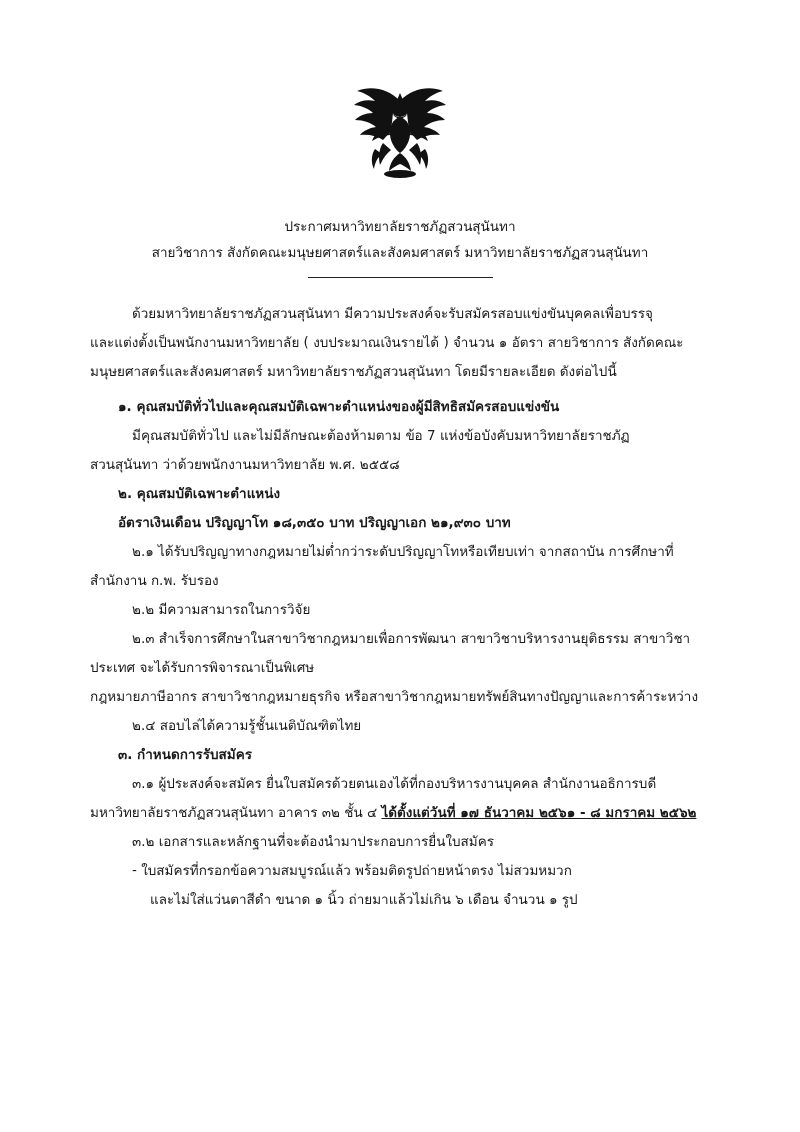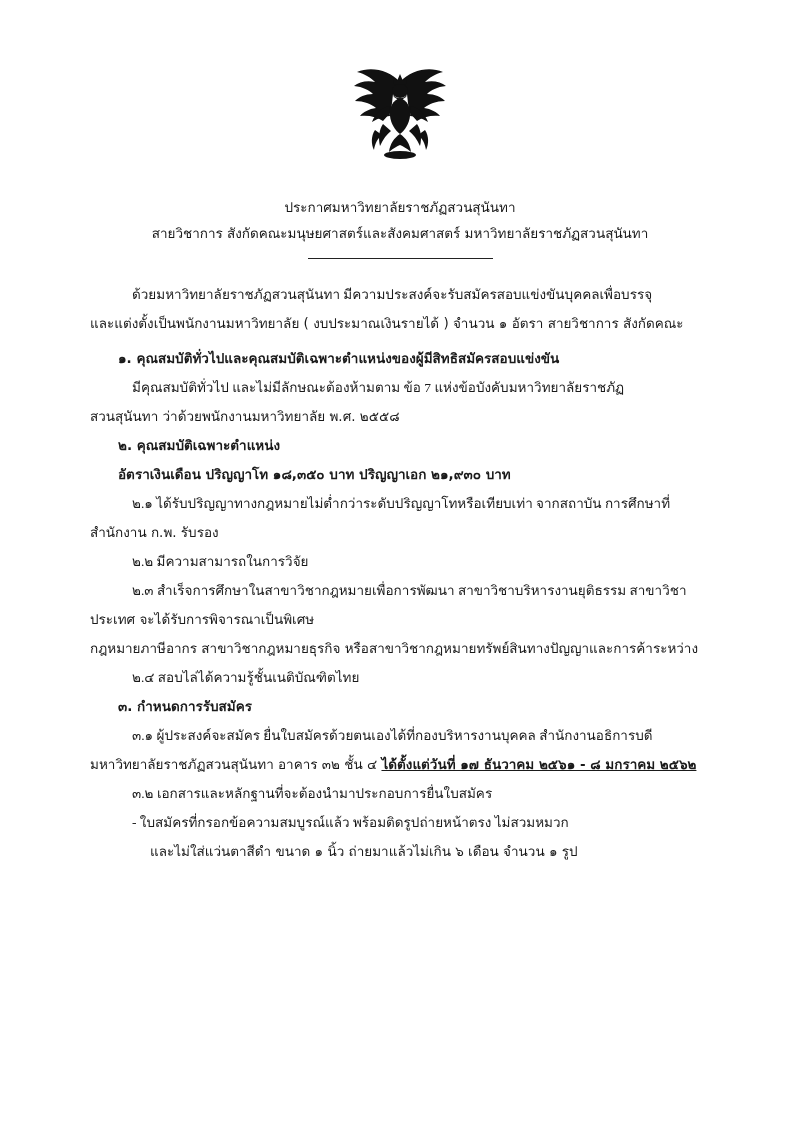--- a/index.html
+++ b/index.html
@@ -11,21 +11,21 @@
     font-family: "DejaVu Sans", "Liberation Sans", sans-serif;
     color: #1a1a1a;
   }
   .page {
     position: relative;
     width: 800px;
     height: 1132px;
     background: #ffffff;
     margin: 0 auto;
     box-sizing: border-box;
-    padding: 55px 90px 0 90px;
+    padding: 74px 90px 0 90px;
     overflow: hidden;
   }
   .emblem-wrap {
     display: flex;
     justify-content: center;
     align-items: flex-start;
     margin-top: 5px;
     margin-bottom: 30px;
   }
   .emblem {
@@ -54,21 +54,20 @@
   .body-block {
     font-size: 13.5px;
     line-height: 2.0;
     text-align: left;
   }
   p {
     margin: 0 0 2px 0;
   }
   .indent {
     text-indent: 42px;
-    font-family: Liberation Serif, serif;
   }
   .indent-sm {
     text-indent: 28px;
   }
   .bold {
     font-weight: bold;
   }
   .u {
     text-decoration: underline;
   }
@@ -117,20 +116,21 @@
   </div>
 
   <div class="rule-wrap">
     <div class="rule"></div>
   </div>
 
   <div class="body-block">
 
     <p class="indent">ด้วยมหาวิทยาลัยราชภัฏสวนสุนันทา มีความประสงค์จะรับสมัครสอบแข่งขันบุคคลเพื่อบรรจุ</p>
     <p>และแต่งตั้งเป็นพนักงานมหาวิทยาลัย ( งบประมาณเงินรายได้ ) จำนวน ๑ อัตรา สายวิชาการ สังกัดคณะ</p>
+    <p>มนุษยศาสตร์และสังคมศาสตร์ มหาวิทยาลัยราชภัฏสวนสุนันทา โดยมีรายละเอียด ดังต่อไปนี้</p>
 
     <p class="indent-sm bold sp-top">๑. คุณสมบัติทั่วไปและคุณสมบัติเฉพาะตำแหน่งของผู้มีสิทธิสมัครสอบแข่งขัน</p>
     <p class="indent">มีคุณสมบัติทั่วไป และไม่มีลักษณะต้องห้ามตาม ข้อ 7 แห่งข้อบังคับมหาวิทยาลัยราชภัฏ</p>
     <p>สวนสุนันทา ว่าด้วยพนักงานมหาวิทยาลัย พ.ศ. ๒๕๕๘</p>
 
     <p class="indent-sm bold">๒. คุณสมบัติเฉพาะตำแหน่ง</p>
     <p class="indent-sm bold">อัตราเงินเดือน ปริญญาโท ๑๘,๓๕๐ บาท ปริญญาเอก ๒๑,๙๓๐ บาท</p>
 
     <p class="indent">๒.๑ ได้รับปริญญาทางกฎหมายไม่ต่ำกว่าระดับปริญญาโทหรือเทียบเท่า จากสถาบัน การศึกษาที่</p>
     <p>สำนักงาน ก.พ. รับรอง</p>

